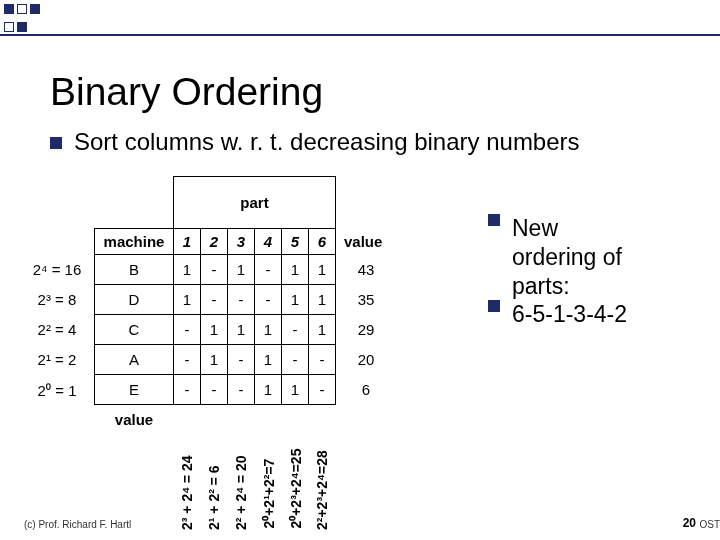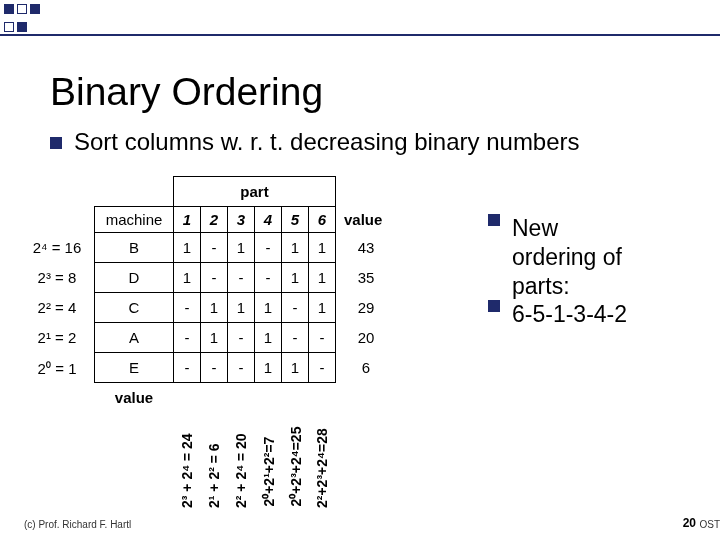--- a/index.html
+++ b/index.html
@@ -11,27 +11,27 @@
   .deco2{position:absolute;top:18px;left:0}
   .rule{position:absolute;top:34px;left:0;right:0;border-top:2px solid #1f2a6b}
   .title{position:absolute;top:70px;left:50px;font-size:39px}
   .bullet-line{position:absolute;top:128px;left:50px;right:20px;font-size:24px}
   .bsq{display:inline-block;width:12px;height:12px;background:#1f2a6b;margin-right:12px;vertical-align:1px}
   .content{position:absolute;top:176px;left:20px;right:20px;bottom:40px}
   .tblwrap{position:absolute;left:0;top:0}
   table{border-collapse:collapse}
   td,th{font-size:15px;text-align:center;font-weight:normal}
   .lab{border:none;padding:3px 6px;width:62px}
-  .mh{border:1px solid #000;padding:0 6px;width:66px;font-weight:normal}
+  .mh{border:1px solid #000;padding:0 6px;width:66px;font-weight:bold}
   .ph{border:1px solid #000;padding:4px 0;width:26px;font-style:italic;font-weight:bold}
   .vh{border:none;padding:4px 8px;width:44px;text-align:left;font-weight:bold}
   .mc{border:1px solid #000;padding:6px}
   .pc{border:1px solid #000;padding:6px 0}
   .vc{border:none;padding:6px 8px;text-align:center}
-  .parthdr{border:1px solid #000;border-bottom:none;font-weight:bold;padding:6px 0}
+  .parthdr{border:1px solid #000;border-bottom:none;font-weight:bold;padding:17px 0}
   .colvals td.rot{border:none;height:120px;vertical-align:bottom;padding:0}
   .rot .rtxt{transform:rotate(-90deg);white-space:nowrap;font-size:14px;font-weight:bold;display:block;width:26px}
   .side{position:absolute;left:468px;top:38px;width:220px;font-size:23px;line-height:1.25}
   .side .bsq{vertical-align:4px}
   .footer-l{position:absolute;left:24px;bottom:10px;font-size:10px;color:#333}
   .footer-c{position:absolute;left:0;right:0;bottom:10px;text-align:right;font-size:10px;color:#333}
   .footer-r{position:absolute;right:24px;bottom:10px;font-size:12px;font-weight:bold}
 </style>
 </head>
 <body>

